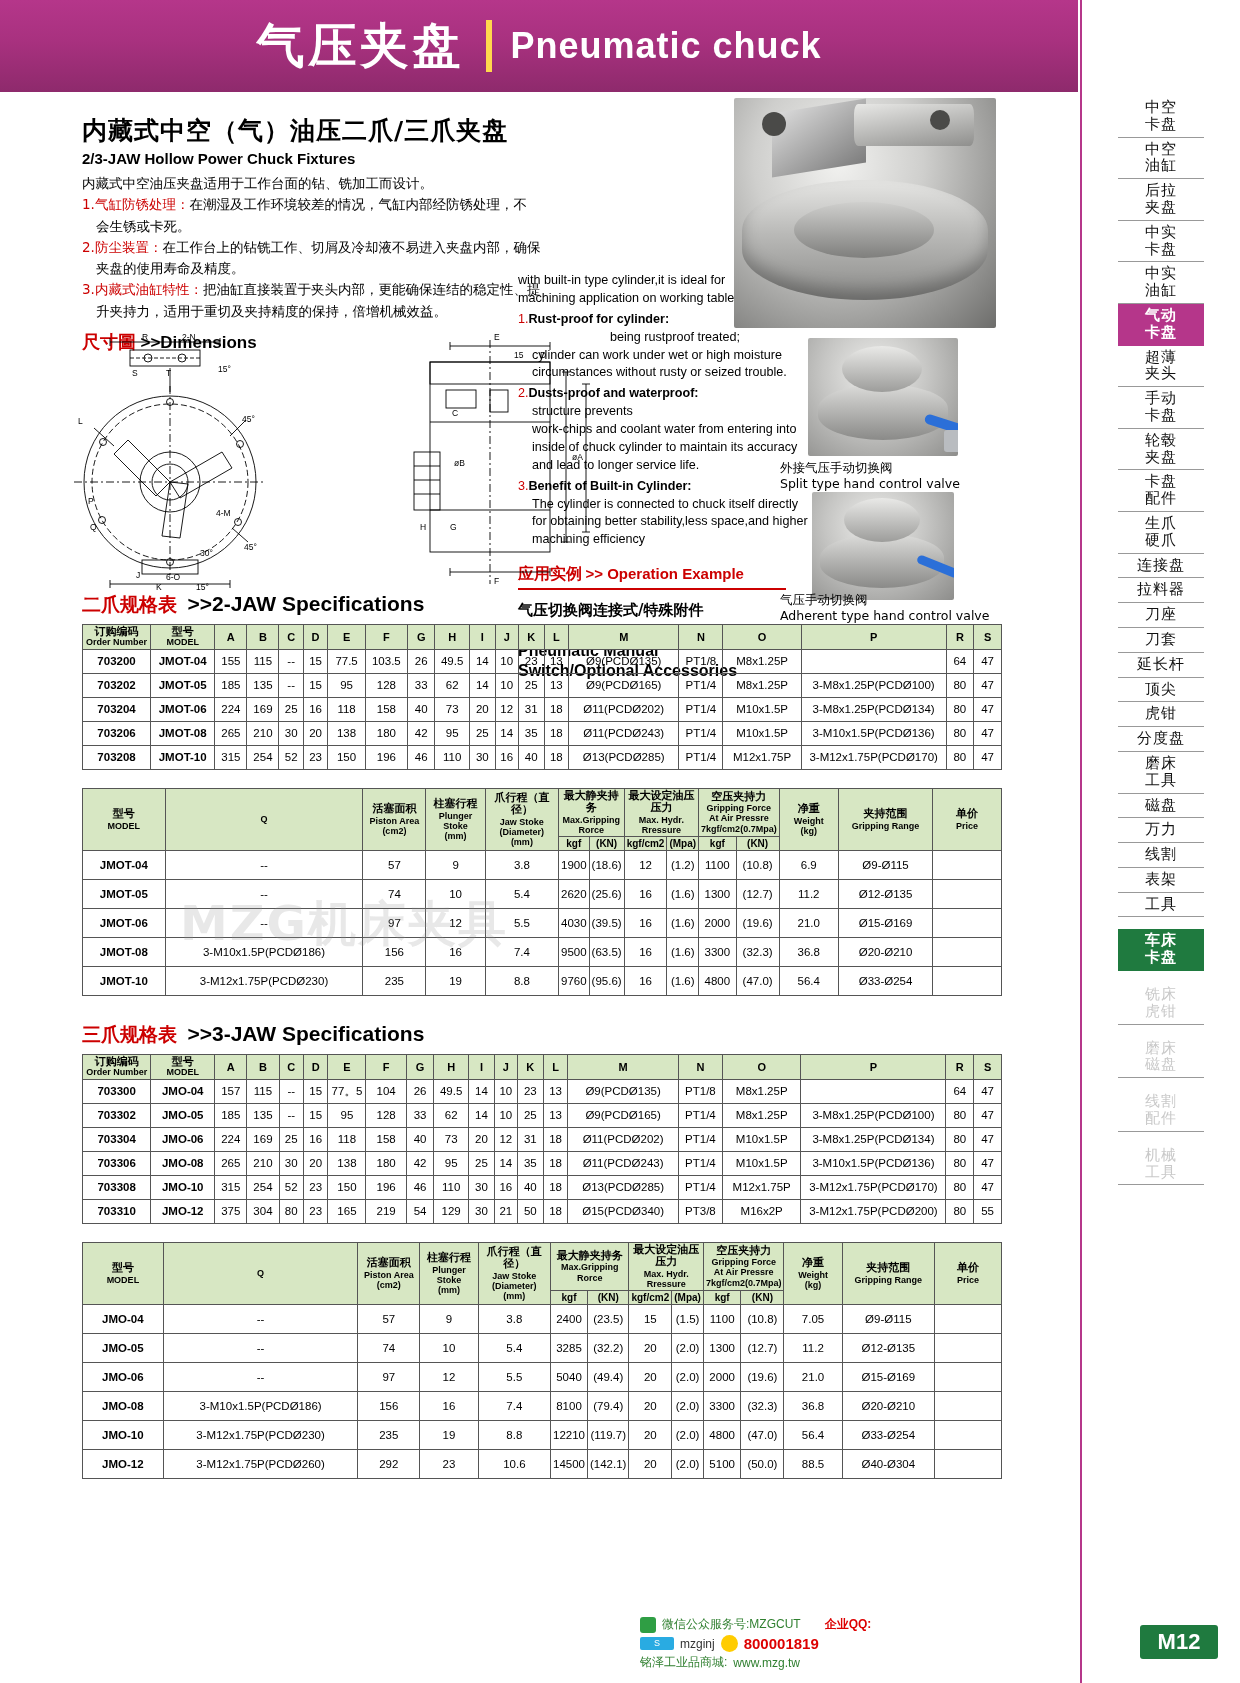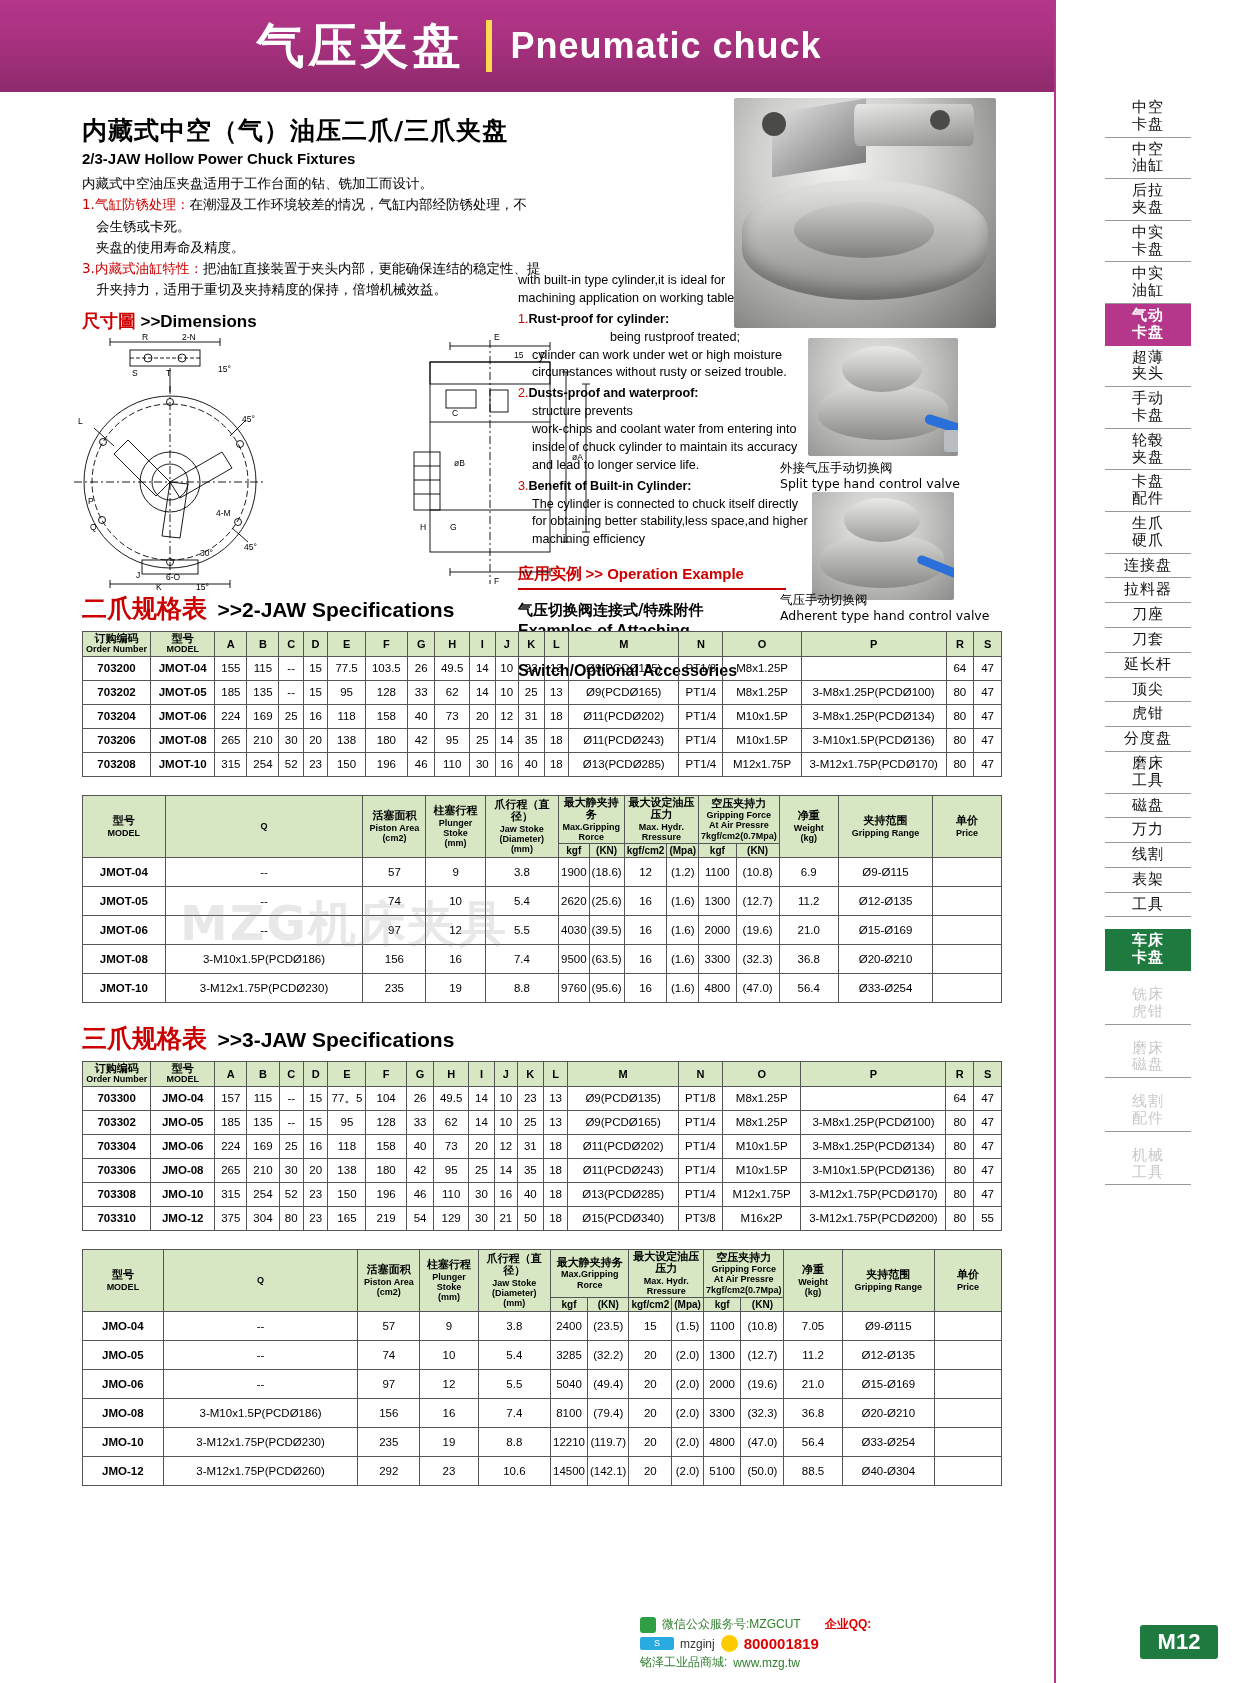--- a/index.html
+++ b/index.html
@@ -17,21 +17,21 @@
   }
   #header .cn {
     font-size:48px; font-weight:bold; color:#fff; letter-spacing:4px;
     font-family:"DejaVu Sans", sans-serif;
   }
   #header .bar { width:6px; height:52px; background:#ffd84d; margin:0 18px 0 22px; }
   #header .en { font-size:36px; font-weight:bold; color:#fff; letter-spacing:1px; }
 
   
   #sidebar {
-    position:absolute; right:0; top:0; width:186px; height:1683px;
+    position:absolute; right:0; top:0; width:160px; height:1683px;
     background:#fff; border-left:2px solid #b5368a;
   }
   .tabcell {
     width:86px; margin:0 auto; border-bottom:1px solid #999;
     text-align:center; font-family:"DejaVu Sans", sans-serif;
     font-size:15px; line-height:1.12; color:#111; padding:3px 0 4px;
     letter-spacing:1px;
   }
   .tabcell.pink { background:#b5368a; color:#fff; font-weight:bold; border-bottom:1px solid #b5368a;}
   .tabcell.green { background:#1f7a3f; color:#fff; font-weight:bold; border-bottom:1px solid #1f7a3f;}
@@ -76,21 +76,21 @@
   .hdr-cn { font-size:11px; display:block; font-family:"DejaVu Sans", sans-serif;}
   .hdr-en { font-size:9px; display:block; }
 
   table.perf { border-collapse:collapse; font-size:11.5px; width:100%; }
   table.perf th, table.perf td { border:1px solid #555; text-align:center; padding:1px 2px; line-height:1.12;}
   table.perf thead th { background:#d7e7c3; font-weight:bold; font-size:10.5px; }
   table.perf tbody td { height:29px; }
   table.perf tbody td.model { font-weight:bold; }
 
   .sect-title { margin:0 0 6px 0; }
-  .sect-title .cn { color:#cc0000; font-weight:bold; font-size:25px; font-family:"DejaVu Sans", sans-serif;}
+  .sect-title .cn { color:#cc0000; font-weight:bold; font-size:19px; font-family:"DejaVu Sans", sans-serif;}
   .sect-title .en { color:#000; font-weight:bold; font-size:21px; margin-left:6px; }
 
   .watermark {
     position:absolute; left:180px; top:800px; font-size:48px; font-weight:bold;
     color:rgba(150,150,150,0.22); letter-spacing:2px; pointer-events:none;
     font-family:"DejaVu Sans", sans-serif;
   }
 
   
   .photo { position:absolute; border-radius:2px; overflow:hidden; }
@@ -237,20 +237,21 @@
 <div id="main">
 
   <div style="position:absolute; left:82px; top:22px; width:470px;">
     <div class="title-cn">内藏式中空（气）油压二爪/三爪夹盘</div>
     <div class="title-en">2/3-JAW Hollow Power Chuck Fixtures</div>
     <div class="intro" style="margin-top:6px;">
       <div>内藏式中空油压夹盘适用于工作台面的钻、铣加工而设计。</div>
       <ul id="intro-bullets">
           <li><span class="red">1.气缸防锈处理：</span><span>在潮湿及工作环境较差的情况，气缸内部经防锈处理，不</span></li>
           <li style="padding-left: 14px;"><span>会生锈或卡死。</span></li>
+          <li><span class="red">2.防尘装置：</span><span>在工作台上的钻铣工作、切屑及冷却液不易进入夹盘内部，确保</span></li>
           <li style="padding-left: 14px;"><span>夹盘的使用寿命及精度。</span></li>
           <li><span class="red">3.内藏式油缸特性：</span><span>把油缸直接装置于夹头内部，更能确保连结的稳定性、提</span></li>
           <li style="padding-left: 14px;"><span>升夹持力，适用于重切及夹持精度的保持，倍增机械效益。</span></li>
         </ul>
     </div>
     <div style="margin-top:9px;">
       <span class="sub-red">尺寸圖</span>
       <span class="sub-black">&gt;&gt;Dimensions</span>
     </div>
   </div>

